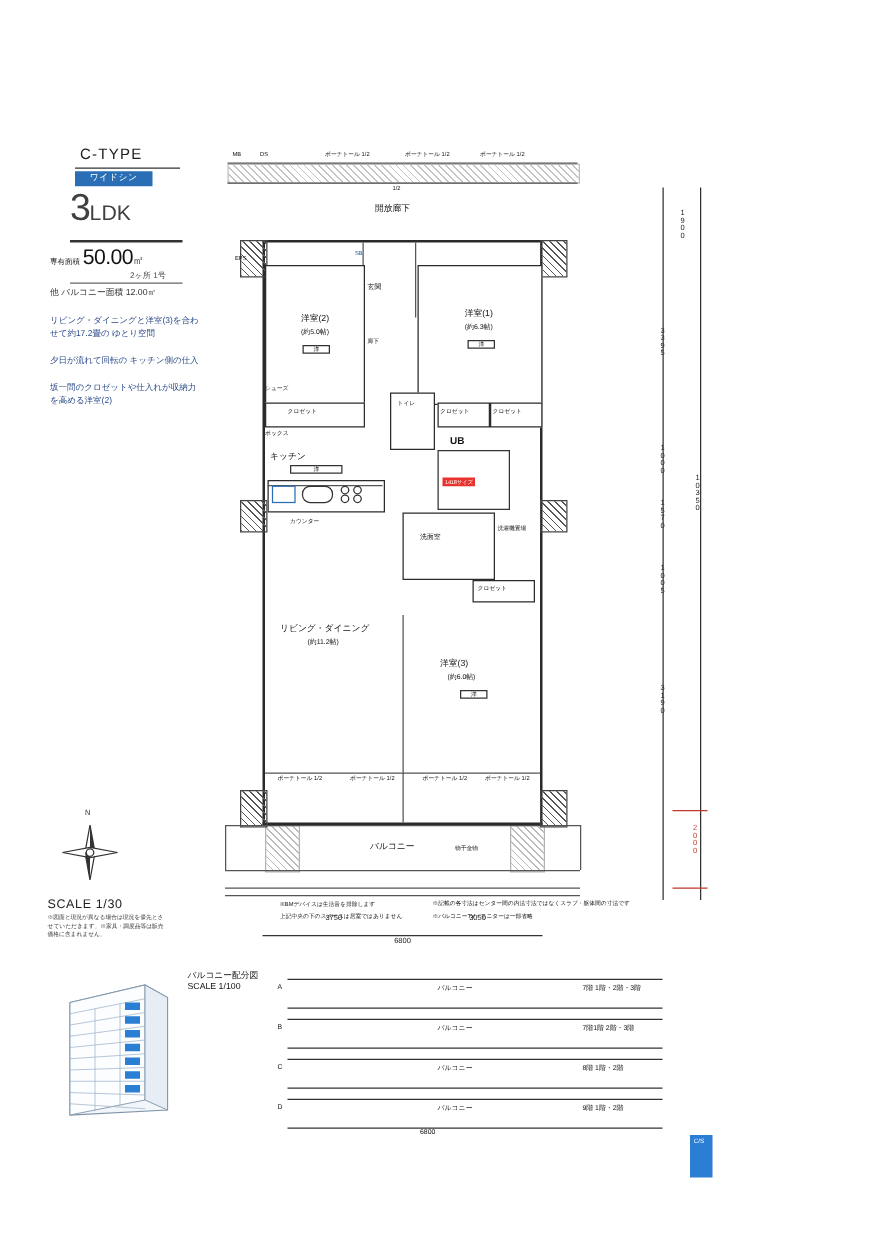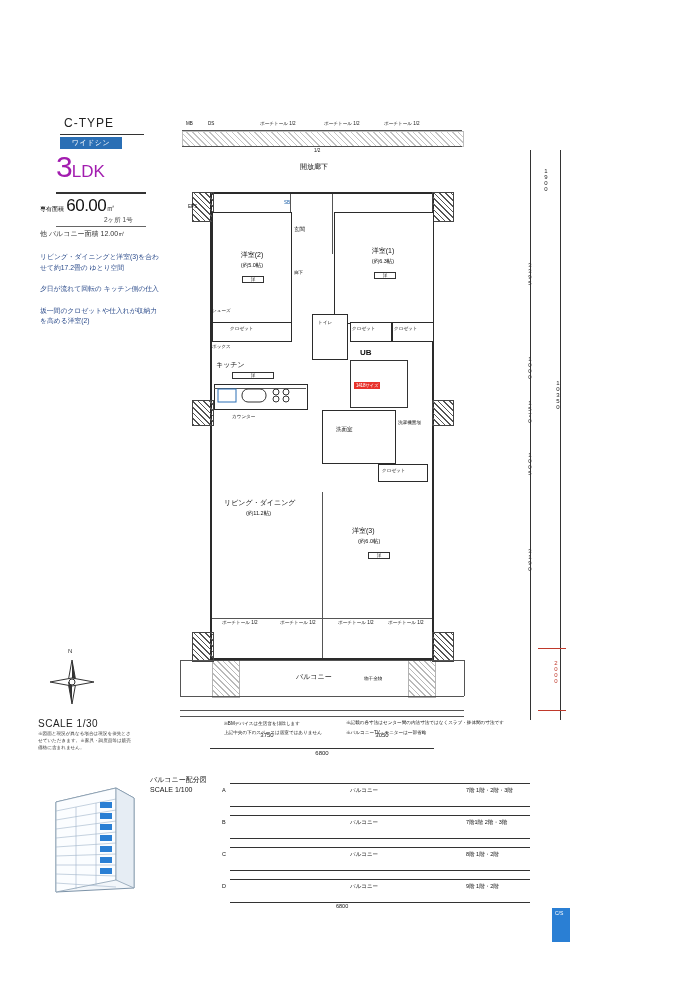--- a/index.html
+++ b/index.html
@@ -21,21 +21,21 @@
   .type-rule{
     position:absolute;left:60px;top:134px;width:84px;height:1px;background:#333;
   }
   .plan-badge{
     position:absolute;left:60px;top:137px;
     width:62px;height:12px;background:#2a6fb5;color:#fff;
     font-size:7px;line-height:12px;text-align:center;letter-spacing:.5px;
   }
   .ldk{
     position:absolute;left:56px;top:150px;
-    font-size:30px;font-weight:400;letter-spacing:-1px;color:#a21caf;
+    font-size:30px;font-weight:400;letter-spacing:-1px;color:#404040;
   }
   .ldk small{font-size:17px;letter-spacing:0;}
   .ldk-rule{position:absolute;left:56px;top:192px;width:90px;height:2px;background:#333;}
   .area-line{
     position:absolute;left:40px;top:196px;width:120px;
     font-size:8px;color:#333;
   }
   .area-line .big{font-size:17px;letter-spacing:-.5px;color:#111;}
   .area-sub{position:absolute;left:104px;top:216px;font-size:6.5px;color:#444;}
   .area-rule{position:absolute;left:56px;top:226px;width:90px;height:1px;background:#666;}
@@ -114,21 +114,21 @@
 
   <div class="type-label">C-TYPE</div>
   <div class="type-rule"></div>
   <div class="plan-badge">ワイドシン</div>
   <div class="ldk">
     <span>3</span><small>LDK</small>
   </div>
   <div class="ldk-rule"></div>
   <div class="area-line">
     <span class="lbl xs" style="position:static;font-size:6px">専有面積</span>
-    <span class="big">60.00</span><span style="font-size:9px">㎡</span>
+    <span class="big">50.00</span><span style="font-size:9px">㎡</span>
   </div>
   <div class="area-sub">2ヶ所 1号</div>
   <div class="area-rule"></div>
   <div class="balcony-area">
     <span>他 バルコニー面積</span>
     <span>12.00㎡</span>
   </div>
   <div class="notes">
     <p>リビング・ダイニングと洋室(3)を合わせて約17.2畳の ゆとり空間</p>
     <p>夕日が流れて回転の キッチン側の仕入</p>

